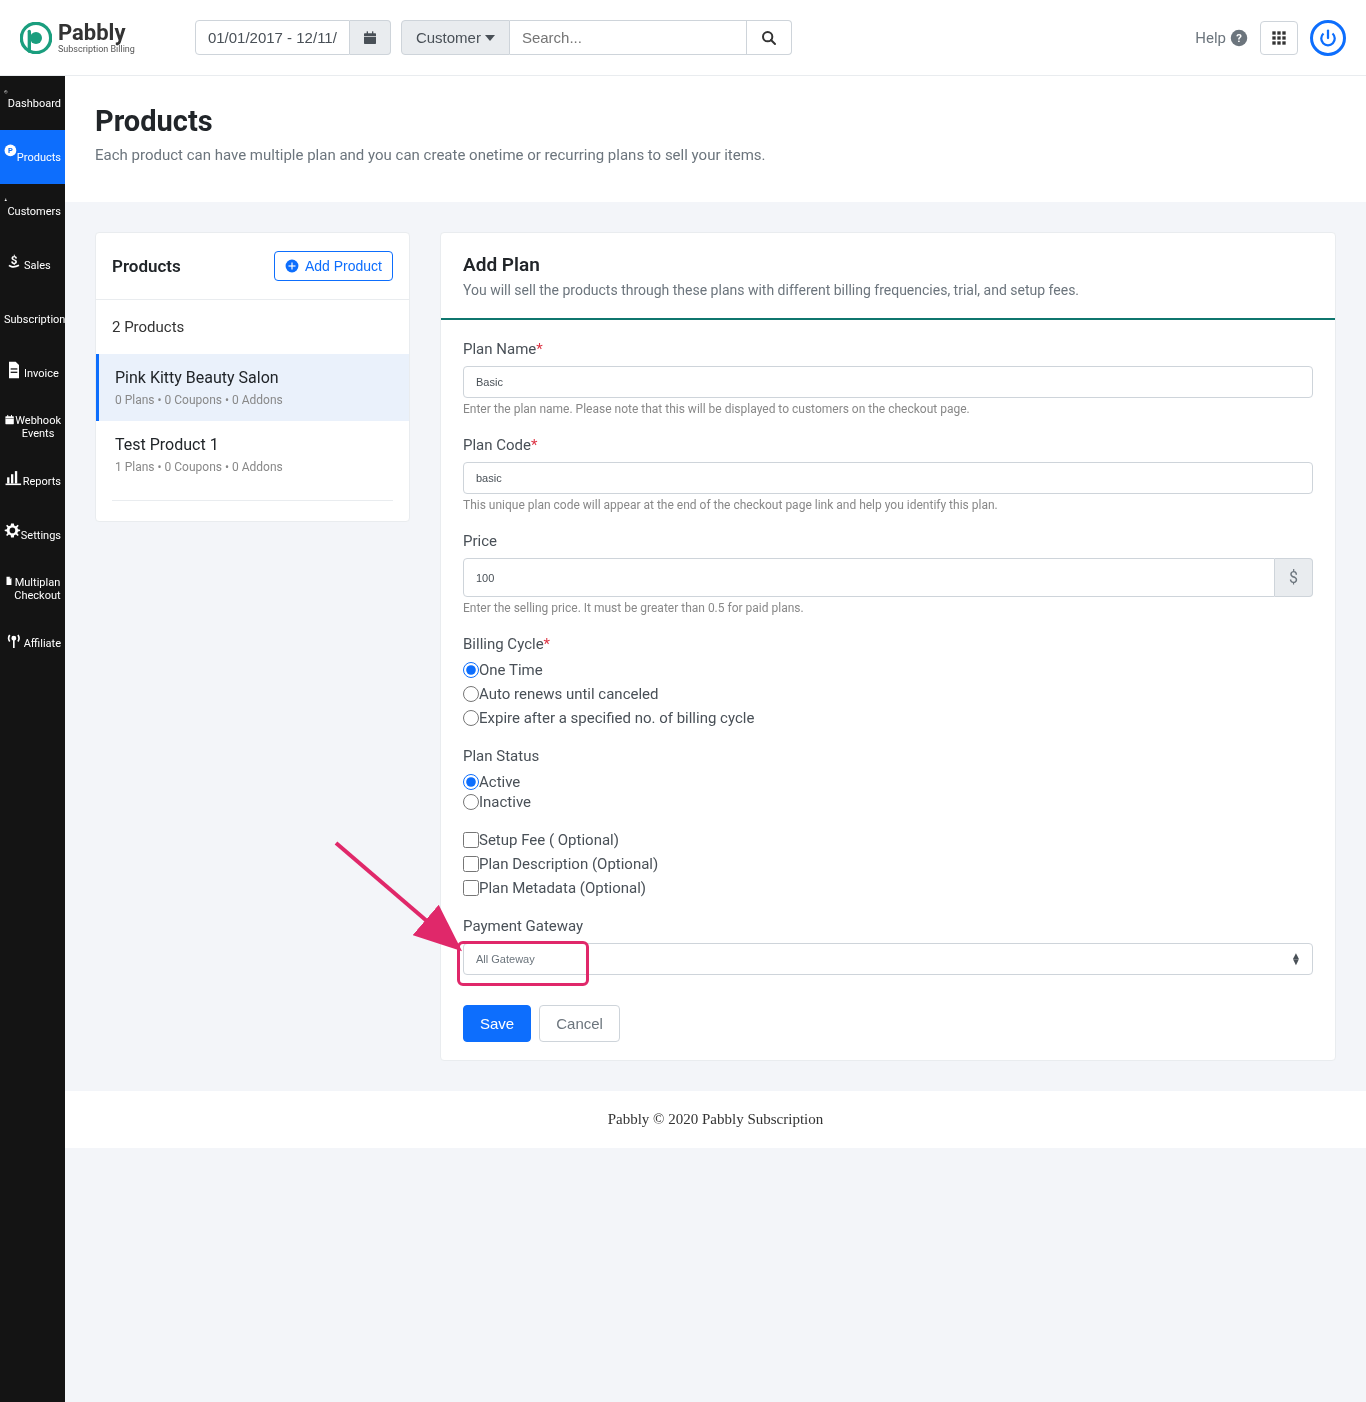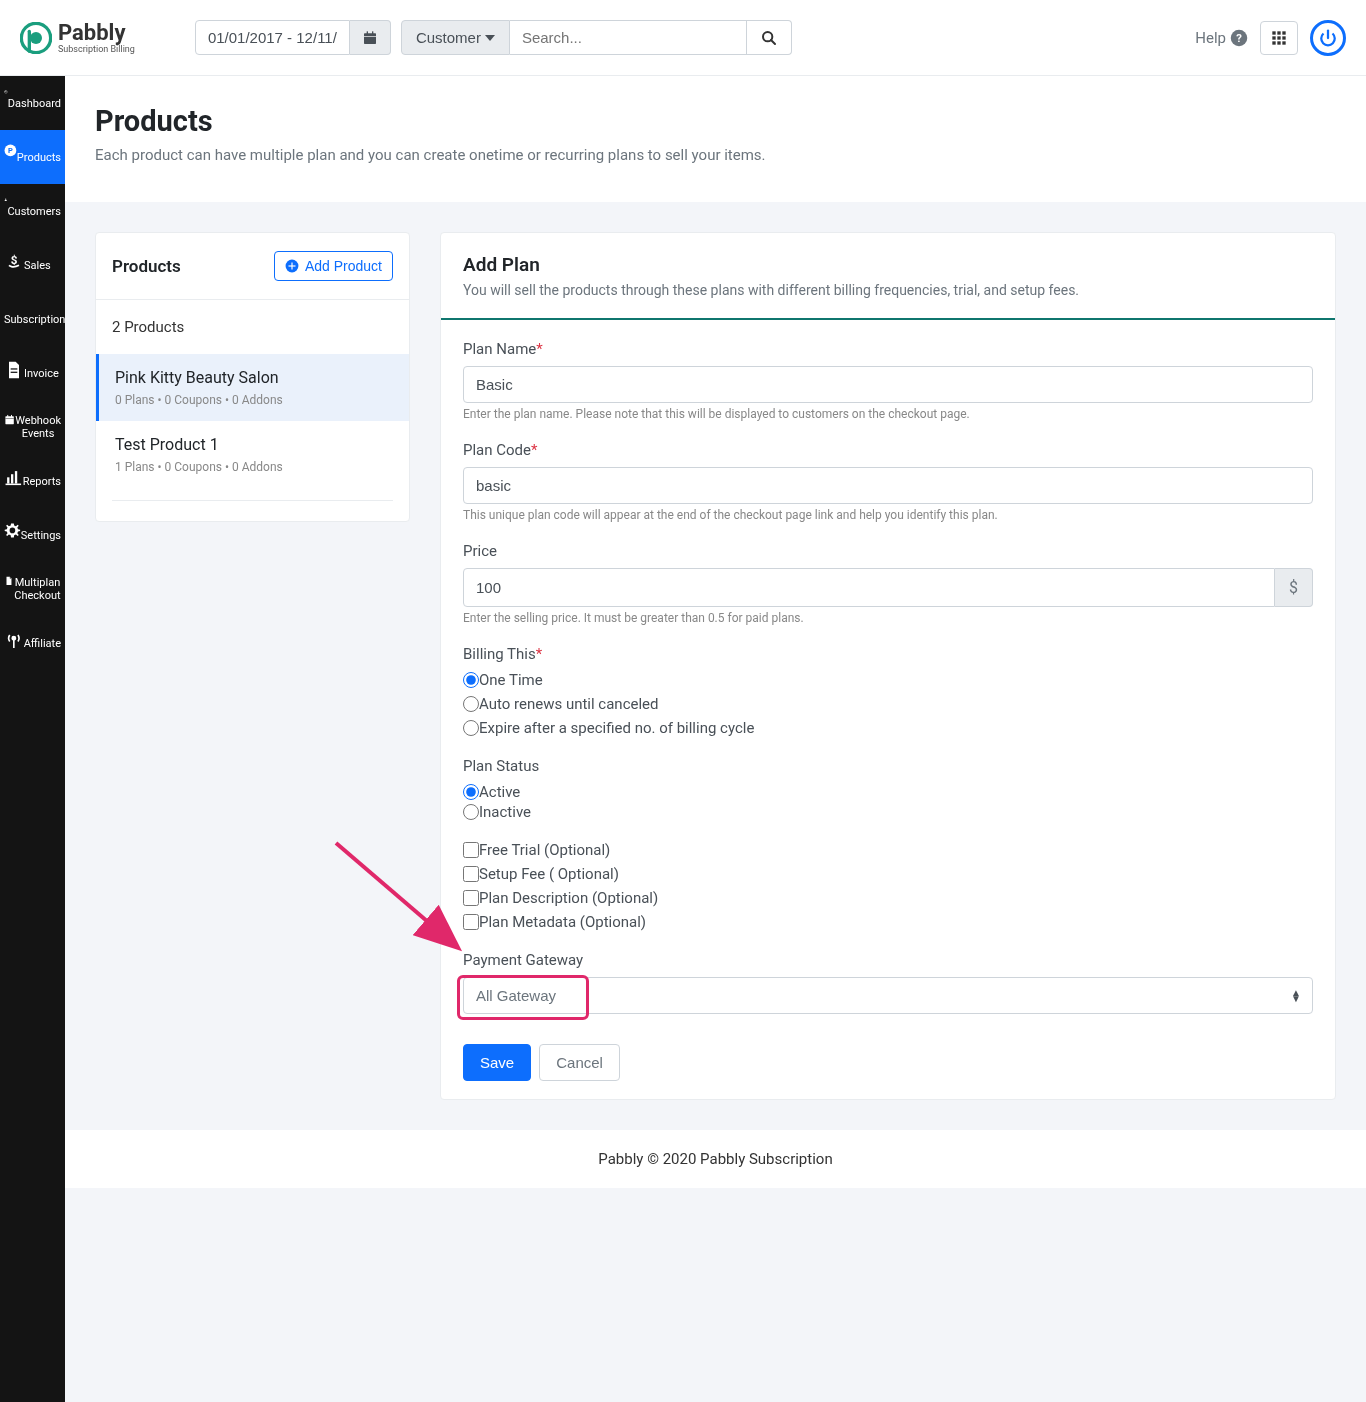--- a/index.html
+++ b/index.html
@@ -52,40 +52,40 @@
     .prod-hr { border: none; border-top: 1px solid #e9ecef; margin: 12px 16px 20px; }
 
     
     .right-head { padding: 20px 22px; border-bottom: 2px solid #0f766e; }
     .right-head h3 { font-size: 19px; font-weight: 600; margin-bottom: 6px; }
     .right-head p { color: #6c757d; font-size: 14px; }
     .form { padding: 20px 22px 6px; }
     .form-group { margin-bottom: 20px; }
     .form-label { display: block; font-size: 15px; color: #495057; margin-bottom: 8px; }
     .req { color: #dc3545; }
-    .form-control { width: 100%; padding: 9px 12px; border: 1px solid #ced4da; border-radius: 4px; font-size: 15px; color: #495057; }
+    .form-control { width: 100%; padding: 9px 12px; border: 1px solid #ced4da; border-radius: 4px; font-size: 11px; color: #495057; }
     .help-txt { font-size: 12px; color: #888; margin-top: 4px; }
     .input-group { display: flex; }
     .input-group .form-control { border-radius: 4px 0 0 4px; flex: 1; }
     .input-group .addon { padding: 9px 14px; border: 1px solid #ced4da; border-left: none; border-radius: 0 4px 4px 0; background: #e9ecef; color: #6c757d; }
     .radio-row, .check-row { display: flex; align-items: center; margin-bottom: 6px; font-size: 15px; color: #495057; }
     .radio-row input[type=radio] { accent-color: #0d6efd; width: 16px; height: 16px; }
     .check-row input[type=checkbox] { width: 16px; height: 16px; accent-color: #0d6efd; }
     .select-wrap { position: relative; }
     .select-wrap .form-control { appearance: none; padding-right: 30px; color: #6c757d; }
     .select-arrows { position: absolute; right: 12px; top: 50%; transform: translateY(-50%); font-size: 10px; color: #495057; line-height: 0.6; }
     .highlight { position: absolute; border: 3px solid #e0286a; border-radius: 6px; pointer-events: none; }
     .arrow-annotation { position: absolute; pointer-events: none; }
 
     .btn-row { display: flex; gap: 8px; padding: 4px 22px 0; }
     .btn { padding: 9px 16px; border-radius: 4px; font-size: 15px; cursor: pointer; }
     .btn-primary { background: #0d6efd; color: #fff; border: 1px solid #0d6efd; }
     .btn-default { background: #fff; color: #6c757d; border: 1px solid #ced4da; }
 
-    .footer { text-align: center; background: #fff; padding: 20px; color: #333; font-size: 15px; }
+    .footer { text-align: center; background: #fff; padding: 20px; color: #333; font-size: 15px; font-family: Liberation Serif, serif; }
 
     svg { display: block; }
   </style>
 </head>
 <body>
 
 <div class="header">
   <div class="logo">
     <svg class="logo-icon" viewBox="0 0 24 24">
         <circle cx="12" cy="12" r="11" fill="none" stroke="currentColor" stroke-width="2.5"></circle>
@@ -317,21 +317,21 @@
         <div class="form-group">
           <label class="form-label">Price</label>
           <div class="input-group">
             <input class="form-control" value="100" style="">
             <span class="addon">$</span>
           </div>
           <div class="help-txt">Enter the selling price. It must be greater than 0.5 for paid plans.</div>
         </div>
 
         <div class="form-group">
-          <label class="form-label"><span>Billing This</span><span class="req">*</span></label>
+          <label class="form-label"><span>Billing Cycle</span><span class="req">*</span></label>
           <div id="billing-opts">
               <label class="radio-row">
                 <input type="radio" name="bc" checked="" style="">
                 <span>One Time</span>
               </label>
               <label class="radio-row">
                 <input type="radio" name="bc" style="">
                 <span>Auto renews until canceled</span>
               </label>
               <label class="radio-row">
@@ -351,24 +351,20 @@
               <label class="radio-row" style="margin-bottom: 2px;">
                 <input type="radio" name="ps" style="">
                 <span>Inactive</span>
               </label>
             </div>
         </div>
 
         <div class="form-group" id="opt-checks">
             <label class="check-row">
               <input type="checkbox" style="">
-              <span>Free Trial (Optional)</span>
-            </label>
-            <label class="check-row">
-              <input type="checkbox" style="">
               <span>Setup Fee ( Optional)</span>
             </label>
             <label class="check-row">
               <input type="checkbox" style="">
               <span>Plan Description (Optional)</span>
             </label>
             <label class="check-row">
               <input type="checkbox" style="">
               <span>Plan Metadata (Optional)</span>
             </label>

